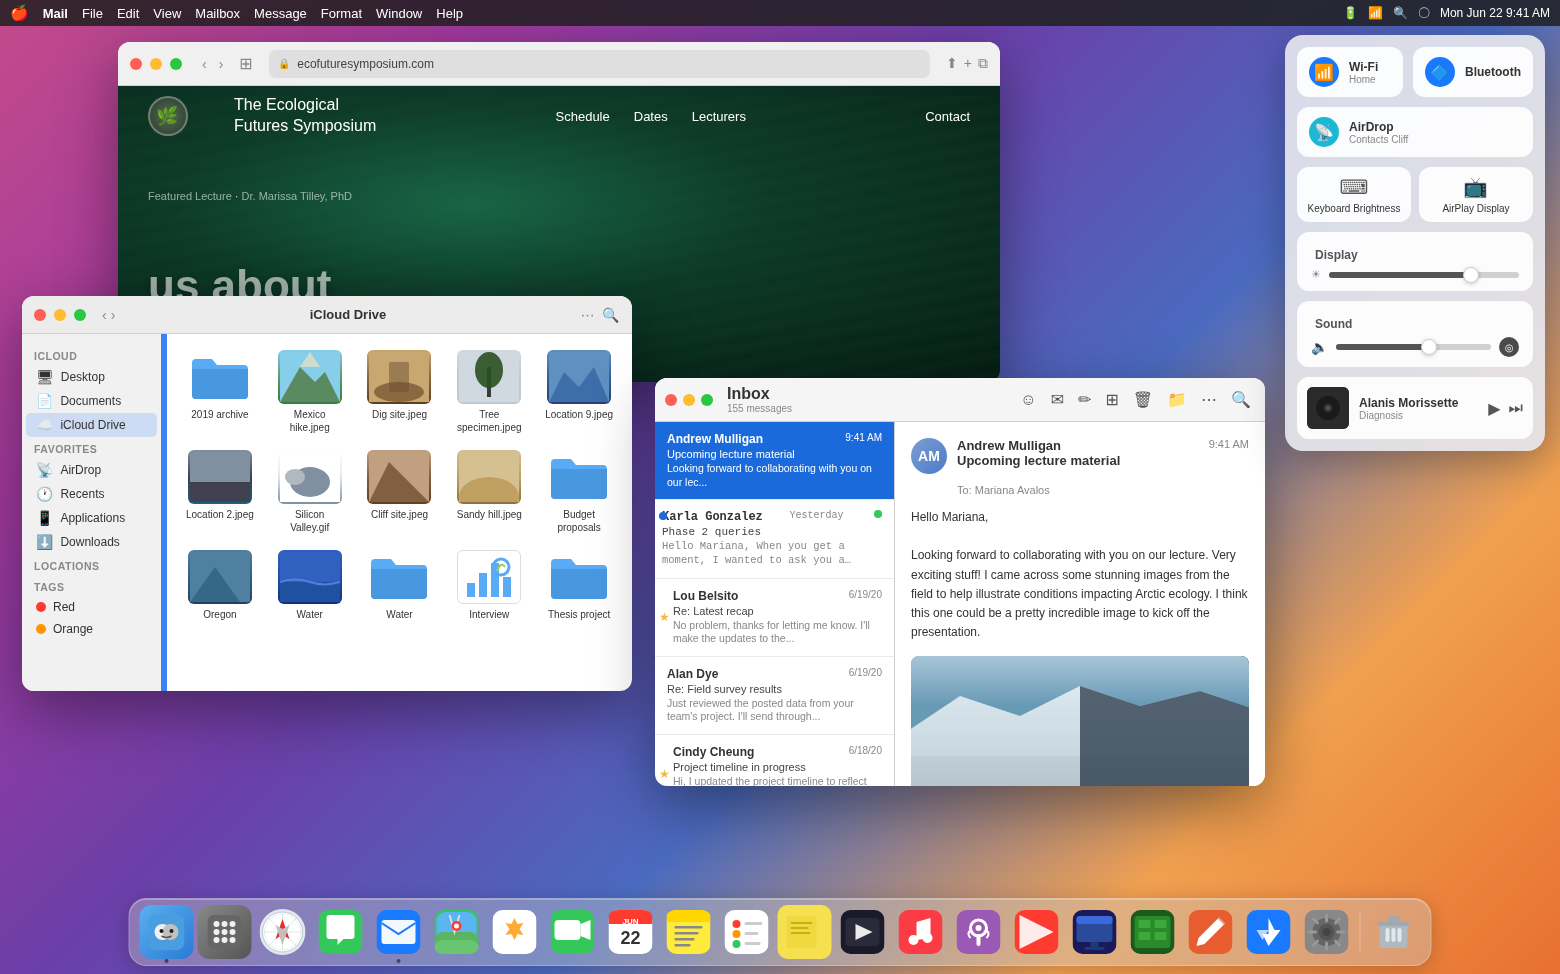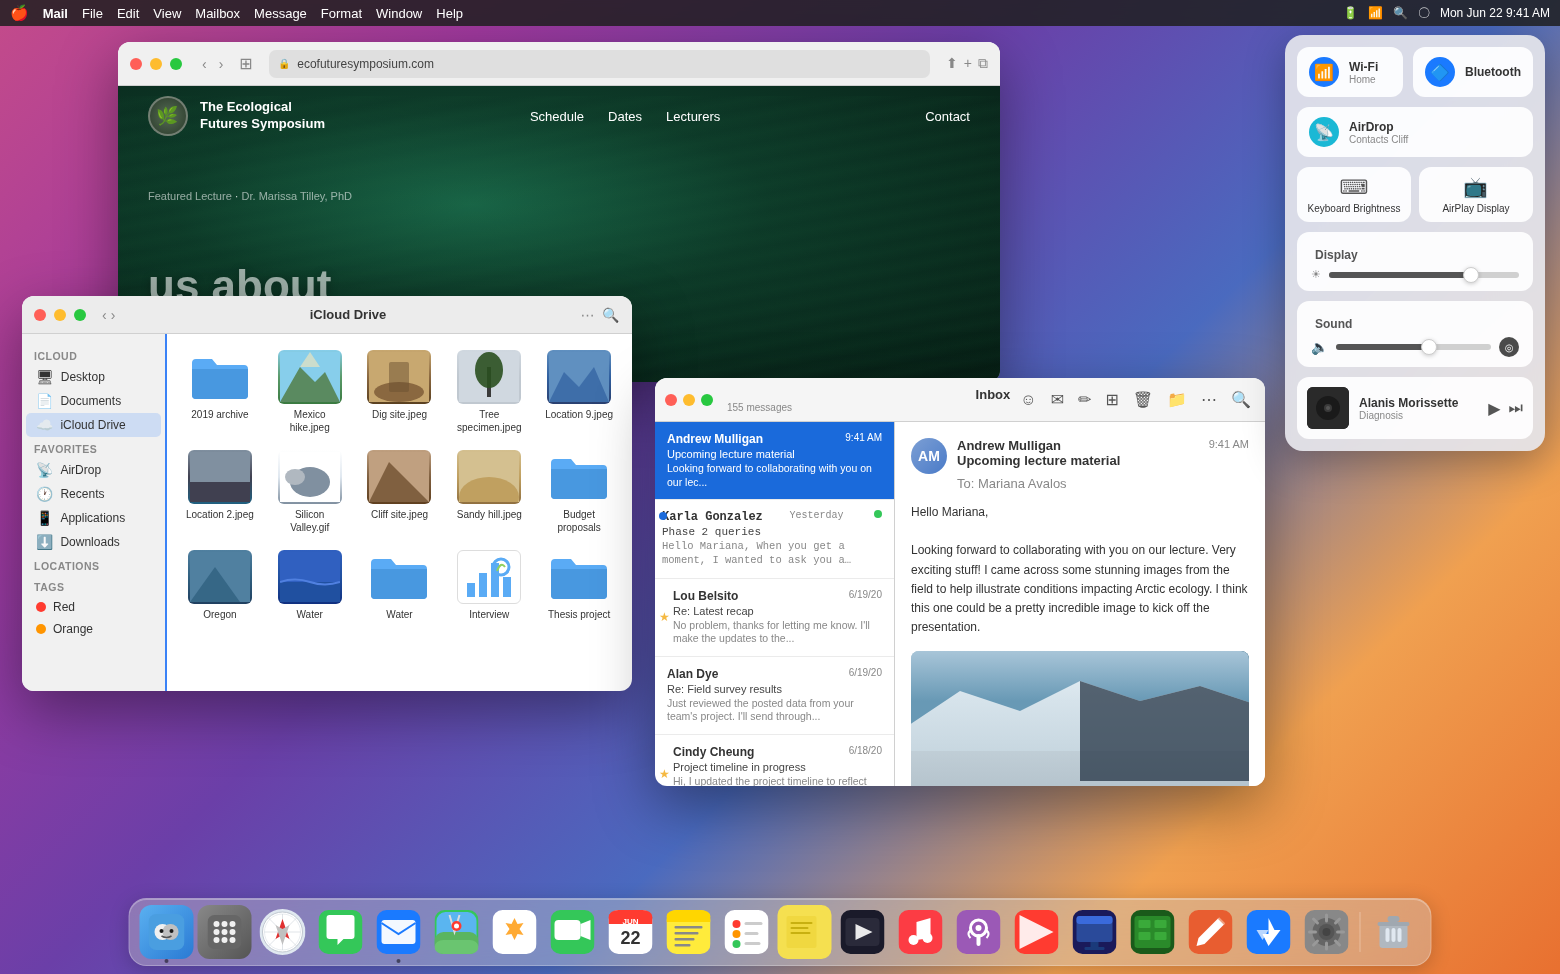--- a/index.html
+++ b/index.html
@@ -99,21 +99,21 @@
       padding: 0 30px;
     }
     .site-logo { display: flex; align-items: center; gap: 12px; }
     .site-logo-circle {
       width: 40px; height: 40px; border-radius: 50%;
       background: radial-gradient(circle, #556b55 0%, #2a3a2a 100%);
       border: 2px solid rgba(255,255,255,0.3);
       display: flex; align-items: center; justify-content: center;
       font-size: 18px;
     }
-    .site-logo-text { color: white; font-size: 13px; font-weight: 700; line-height: 1.3; }
+    .site-logo-text { color: white; font-size: 16px; font-weight: 400; line-height: 1.3; margin-left: 34px; }
     .site-nav { display: flex; gap: 24px; color: white; font-size: 13px; }
     .site-nav-item { cursor: pointer; }
     .site-contact { color: white; font-size: 13px; cursor: pointer; }
     .browser-hero {
       position: absolute;
       bottom: 20px; left: 30px; right: 30px;
     }
     .browser-featured {
       color: rgba(255,255,255,0.8);
       font-size: 11px;
@@ -153,21 +153,21 @@
     }
     .finder-nav { display: flex; gap: 4px; margin-left: 8px; }
     .finder-nav-arrow { font-size: 14px; color: #888; cursor: pointer; }
     .finder-title { flex: 1; text-align: center; font-size: 13px; font-weight: 600; color: #333; }
     .finder-toolbar-right { display: flex; gap: 8px; align-items: center; }
     .finder-toolbar-icon { font-size: 14px; color: #888; cursor: pointer; }
     .finder-body { display: flex; flex: 1; overflow: hidden; }
     .finder-sidebar {
       width: 145px;
       background: rgba(240,240,240,0.95);
-      border-right: 2px solid #3b82f6;
+      border-right: 6px solid #3b82f6;
       padding: 10px 0;
       overflow-y: auto;
       flex-shrink: 0;
     }
     .finder-sidebar-section-label {
       font-size: 10.5px;
       font-weight: 700;
       color: #888;
       padding: 6px 12px 3px;
       text-transform: uppercase;
@@ -240,21 +240,21 @@
       height: 44px;
       background: #f5f5f5;
       display: flex;
       align-items: center;
       padding: 0 10px;
       gap: 6px;
       border-bottom: 1px solid #d0d0d0;
       flex-shrink: 0;
     }
     .mail-title-area { flex: 1; margin-left: 8px; }
-    .mail-title { font-size: 13px; font-weight: 600; color: #333; text-align: right; }
+    .mail-title { font-size: 16px; font-weight: 600; color: #333; }
     .mail-subtitle { font-size: 10px; color: #888; }
     .mail-toolbar-icons { display: flex; gap: 6px; align-items: center; }
     .mail-icon-btn { font-size: 16px; color: #555; cursor: pointer; padding: 4px; border-radius: 5px; }
     .mail-body { display: flex; flex: 1; overflow: hidden; }
     .mail-list {
       width: 240px;
       border-right: 1px solid #d0d0d0;
       overflow-y: auto;
       flex-shrink: 0;
     }
@@ -283,21 +283,21 @@
     }
     .mail-detail-header { display: flex; align-items: flex-start; justify-content: space-between; margin-bottom: 12px; }
     .mail-detail-sender-info { display: flex; gap: 10px; align-items: flex-start; }
     .mail-avatar {
       width: 36px; height: 36px; border-radius: 50%;
       background: linear-gradient(135deg, #7c9fd4, #4a7bc8);
       display: flex; align-items: center; justify-content: center;
       color: white; font-size: 14px; font-weight: 600; flex-shrink: 0;
     }
     .mail-detail-subject { font-size: 13px; font-weight: 600; color: #333; }
-    .mail-detail-to { font-size: 13px; color: #888; margin-top: 8px; }
+    .mail-detail-to { font-size: 11px; color: #888; margin-top: 16px; }
     .mail-detail-time { font-size: 11px; color: #888; }
     .mail-body-text { font-size: 12px; color: #333; line-height: 1.6; }
     .mail-image-preview {
       margin-top: 14px;
       width: 100%;
       height: 160px;
       border-radius: 8px;
       overflow: hidden;
       background: linear-gradient(180deg, #a8c5d8 0%, #6899b5 30%, #2a5a72 60%, #f5f5f0 80%, #e8e0d0 100%);
       position: relative;

